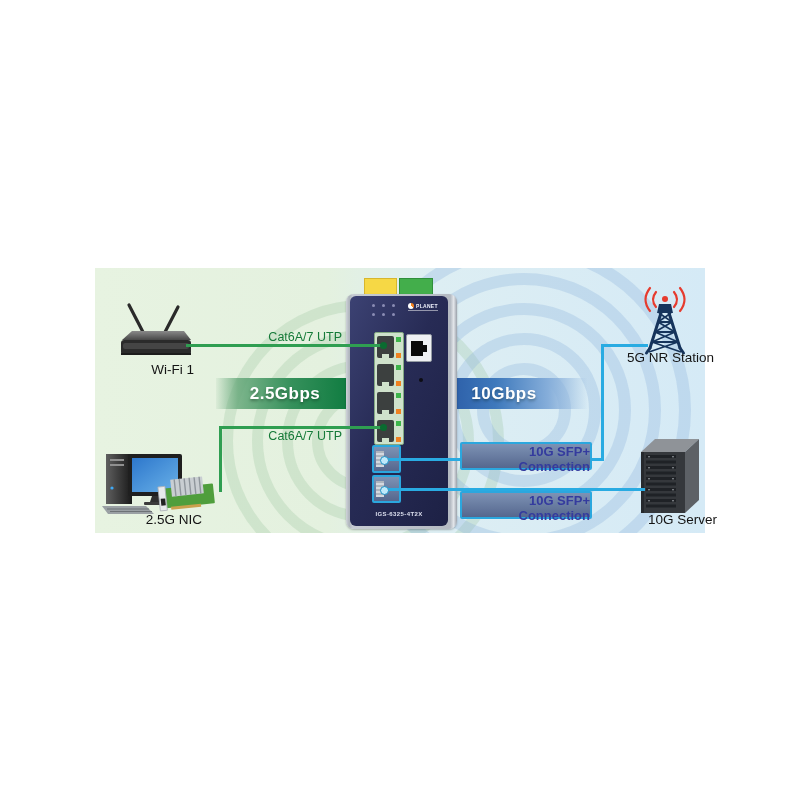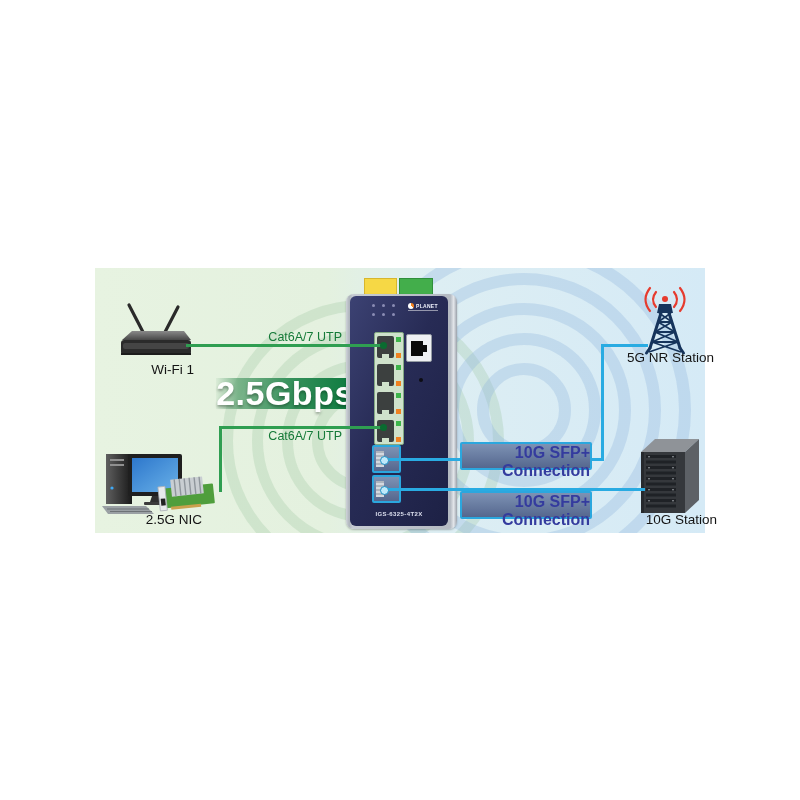--- a/index.html
+++ b/index.html
@@ -10,33 +10,33 @@
         background:linear-gradient(90deg,#e7f3e1 0%,#e4f1df 38%,#ddeef3 56%,#d5eaf6 100%);}
   .ring{position:absolute;border-radius:50%;}
   .ring.g{border:11px solid rgba(146,193,152,0.26);}
   .ring.b{border:12px solid rgba(142,180,222,0.32);}
   
   .banner{position:absolute;height:31px;top:378px;z-index:2;display:flex;align-items:center;}
   #banner-green{left:216px;width:138px;
     background:linear-gradient(90deg,rgba(150,195,160,0.12) 0%,rgba(106,170,125,0.85) 16%,#35905b 55%,#0c7a3e 100%);}
   #banner-blue{left:446px;width:142px;
     background:linear-gradient(90deg,#2b5ca6 0%,#3e79bc 35%,#86aeda 72%,rgba(210,228,244,0.05) 100%);}
-  .banner .btxt{width:100%;text-align:center;color:#ffffff;font-size:34px;font-weight:bold;
+  .banner .btxt{width:100%;text-align:center;color:#ffffff;font-size:17px;font-weight:bold;
     text-shadow:0 2px 3px rgba(0,20,10,0.35);letter-spacing:0.5px;}
   #banner-blue .btxt{width:116px;}
   
   .line{position:absolute;z-index:5;}
   .gline{background:#2f9e51;}
   .cline{background:#29abe2;}
   .gdot{position:absolute;width:7px;height:7px;border-radius:50%;background:#0a6b30;z-index:6;}
   .cdot{position:absolute;width:7px;height:7px;border-radius:50%;background:#bfe9fb;border:1px solid #1d8fc4;z-index:6;}
   
   .lbl{position:absolute;z-index:7;text-align:right;}
   .lbl.cat{color:#157a38;font-size:12.5px;}
-  .lbl.sfp{color:#343b9e;font-size:16px;font-weight:bold;}
+  .lbl.sfp{color:#343b9e;font-size:13px;font-weight:bold;}
   .lbl.dev{color:#141414;font-size:13.5px;}
   
   #sw-yellow{position:absolute;left:364px;top:278px;width:31px;height:18px;background:#f6d845;
              border:1px solid #d8b62e;border-bottom:none;z-index:2;}
   #sw-green{position:absolute;left:399px;top:278px;width:32px;height:18px;background:#43ae4b;
             border:1px solid #2f8f3a;border-bottom:none;z-index:2;}
   #sw-chassis{position:absolute;left:346px;top:294px;width:111px;height:235px;border-radius:8px;
       background:linear-gradient(90deg,#cfd3d9 0%,#aeb4bc 3%,#c6cbd2 6%,#b4bac2 94%,#e3e6ea 97%,#9aa1aa 100%);
       box-shadow:0 1px 2px rgba(0,0,0,0.25);z-index:3;}
   #sw-panel{position:absolute;left:4px;top:2px;width:98px;height:230px;border-radius:6px;
@@ -81,20 +81,23 @@
     <div class="ring b" style="left:382px;top:95px;width:70px;height:70px;"></div>
     <div class="ring b" style="left:352px;top:65px;width:130px;height:130px;"></div>
     <div class="ring b" style="left:322px;top:35px;width:190px;height:190px;"></div>
     <div class="ring b" style="left:292px;top:5px;width:250px;height:250px;"></div>
     <div class="ring b" style="left:262px;top:-25px;width:310px;height:310px;"></div>
   </div>
 
   <div class="banner" id="banner-green">
     <div class="btxt">2.5Gbps</div>
   </div>
+  <div class="banner" id="banner-blue">
+    <div class="btxt">10Gbps</div>
+  </div>
 
   <svg class="dev-svg" style="left:114px;top:300px;" width="80" height="62" viewBox="0 0 80 62">
     <defs>
       <linearGradient id="gTop" x1="0" y1="0" x2="0" y2="1">
         <stop offset="0" stop-color="#8a8a8a"></stop>
           <stop offset="1" stop-color="#474747"></stop>
       </linearGradient>
     </defs>
     <path d="M30,34 L15,5" stroke="#2a2a2a" stroke-width="3.2" stroke-linecap="round"></path>
     <path d="M50,34 L64,7" stroke="#2a2a2a" stroke-width="3.2" stroke-linecap="round"></path>
@@ -174,21 +177,21 @@
       <rect x="11" y="33" width="2" height="1.4"></rect>
         <rect x="35" y="33" width="2" height="1.4"></rect>
       <rect x="11" y="44" width="2" height="1.4"></rect>
         <rect x="35" y="44" width="2" height="1.4"></rect>
       <rect x="11" y="55" width="2" height="1.4"></rect>
         <rect x="35" y="55" width="2" height="1.4"></rect>
       <rect x="11" y="66" width="2" height="1.4"></rect>
         <rect x="35" y="66" width="2" height="1.4"></rect>
     </g>
   </svg>
-  <div class="lbl dev" style="left:617px;top:512px;width:100px;">10G Station</div>
+  <div class="lbl dev" style="left:617px;top:512px;width:100px;">10G Server</div>
 
   <div id="sw-yellow"></div>
   <div id="sw-green"></div>
   <div id="sw-chassis">
     <div id="sw-panel">
       <div class="led" style="left:22px;top:8px;"></div>
       <div class="led" style="left:32px;top:8px;"></div>
       <div class="led" style="left:42px;top:8px;"></div>
       <div class="led" style="left:22px;top:17px;"></div>
       <div class="led" style="left:32px;top:17px;"></div>

